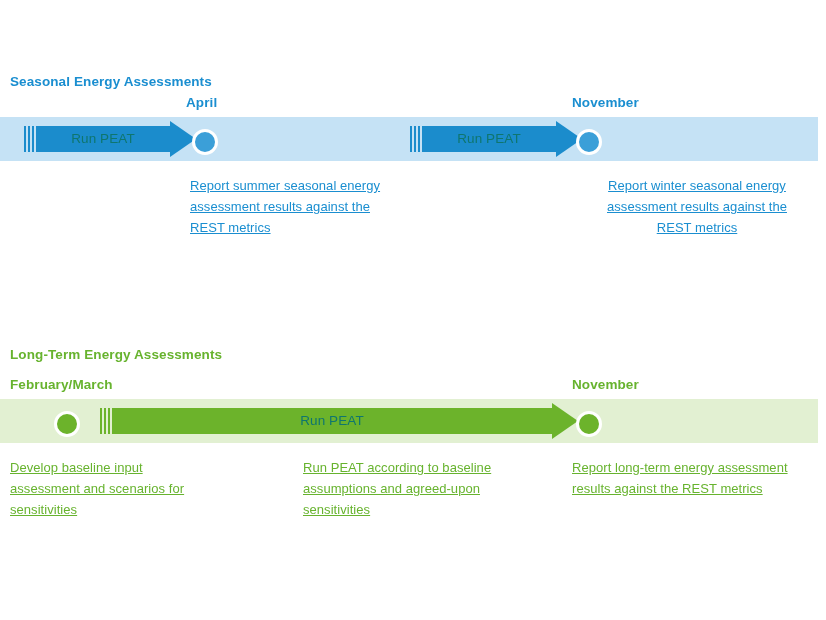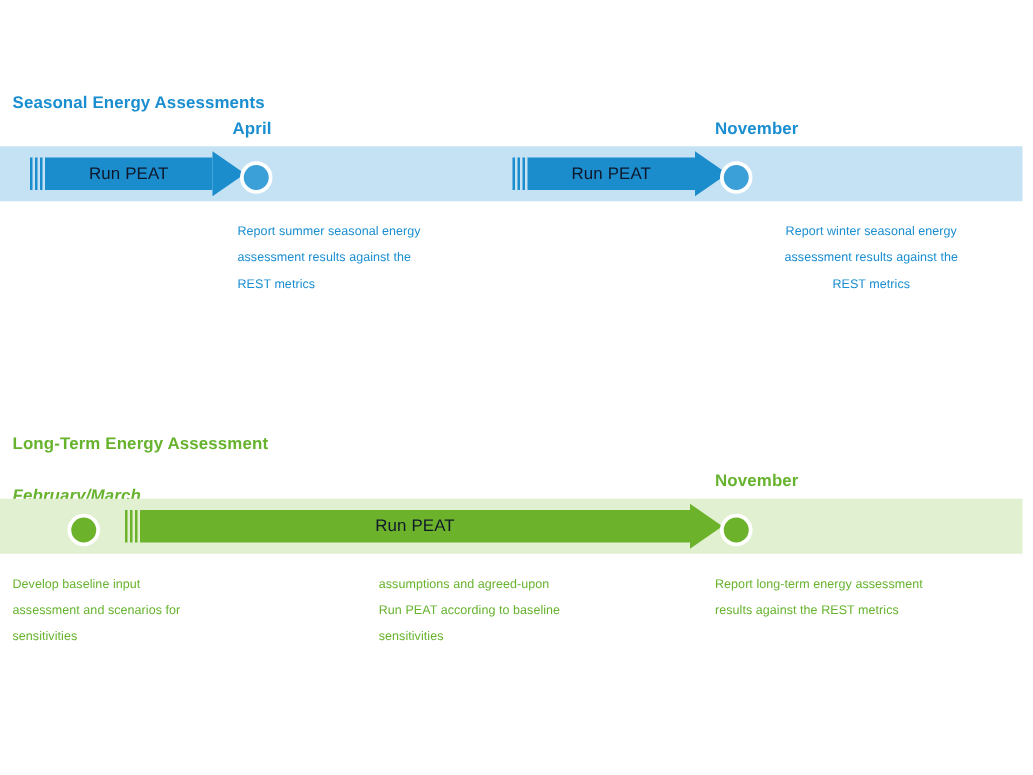--- a/index.html
+++ b/index.html
@@ -32,23 +32,24 @@
   }
   .month-label {
     position: absolute;
     font-size: 13.5px;
     font-weight: bold;
     letter-spacing: 0.1px;
     white-space: nowrap;
   }
   .caption {
     position: absolute;
-    font-size: 10px;
+    font-size: 13px;
     line-height: 21px;
     letter-spacing: 0.05px;
+    text-decoration: underline;
   }
   .caption p { margin: 0; }
 
   
   .band {
     position: absolute;
     left: 0;
   }
   .band-blue {
     top: 117px;
@@ -97,21 +98,21 @@
     width: 0;
     height: 0;
     border-top: 18px solid transparent;
     border-bottom: 18px solid transparent;
   }
   .arrow .arrow-label {
     position: absolute;
     top: 0;
     height: 26px;
     line-height: 26px;
-    color: #0f172a;
+    color: #0f766e;
     font-size: 13.5px;
     white-space: nowrap;
     text-align: center;
     letter-spacing: 0.1px;
   }
 
   
   .dot {
     position: absolute;
     width: 20px;
@@ -171,23 +172,23 @@
     <div class="caption" style="left:572px; top:175px; width:250px; color:#1a8ed0;text-align:center;">
       <p>Report winter seasonal energy</p>
       <p>assessment results against the</p>
       <p>REST metrics</p>
     </div>
 
   </div>
 
   <div>
 
-    <div class="section-title" style="left:10px; top:347px; color:#67b32e;">Long-Term Energy Assessment</div>
-
-    <div class="month-label" style="left:10px; top:389px; color:#67b32e;font-style:italic;">February/March</div>
+    <div class="section-title" style="left:10px; top:347px; color:#67b32e;">Long-Term Energy Assessments</div>
+
+    <div class="month-label" style="left:10px; top:377px; color:#67b32e;">February/March</div>
 
     <div class="month-label" style="left:572px; top:377px; color:#67b32e;">November</div>
 
     <div class="band band-green"></div>
 
     <div class="dot" style="left:54px; top:411px; background:#6cb32b;"></div>
 
     <div class="arrow" style="left:100px; top:408px; width:474px;">
       <span class="bars">
         <i class="b1" style="background:#6cb32b;"></i>
@@ -201,22 +202,22 @@
 
     <div class="dot" style="left:576px; top:411px; background:#6cb32b;"></div>
 
     <div class="caption" style="left:10px; top:457px; width:240px; color:#67b32e;">
       <p>Develop baseline input</p>
       <p>assessment and scenarios for</p>
       <p>sensitivities</p>
     </div>
 
     <div class="caption" style="left:303px; top:457px; width:250px; color:#67b32e;">
+      <p>Run PEAT according to baseline</p>
       <p>assumptions and agreed-upon</p>
-      <p>Run PEAT according to baseline</p>
       <p>sensitivities</p>
     </div>
 
     <div class="caption" style="left:572px; top:457px; width:256px; color:#67b32e;">
       <p>Report long-term energy assessment</p>
       <p>results against the REST metrics</p>
     </div>
 
   </div>
 

